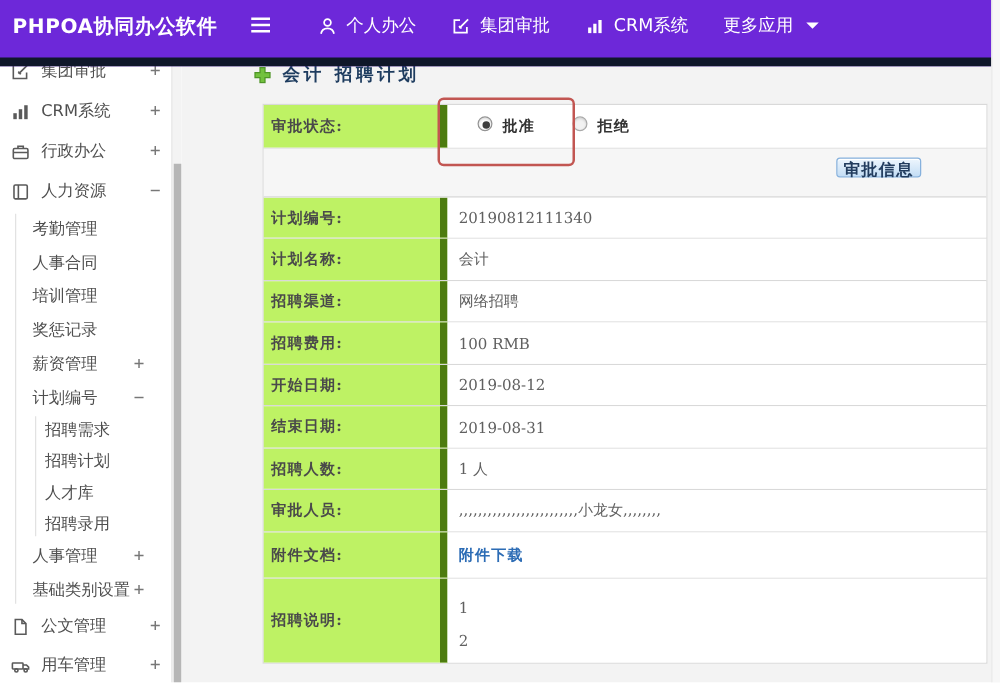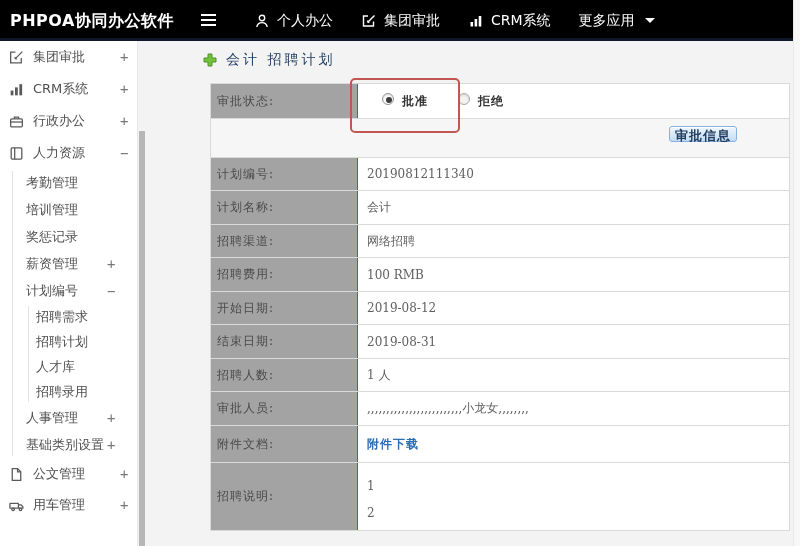--- a/index.html
+++ b/index.html
@@ -1,22 +1,22 @@
 <!DOCTYPE html>
 <html><head>
 <meta charset="utf-8">
 <style>
   * { box-sizing: border-box; margin: 0; padding: 0; }
   html,body { width:800px; height:546px; overflow:hidden; background:#fff;
               font-family:"DejaVu Sans", sans-serif; }
   .stage { position:relative; width:800px; height:546px; overflow:hidden; }
 
   
-  .topbar { position:absolute; left:0; top:0; width:800px; height:41px;
-            background:#000000; border-bottom:3px solid #0f172a; z-index:5; }
+  .topbar { position:absolute; left:0; top:0; width:800px; height:53px;
+            background:#6d28d9; border-bottom:7px solid #0f172a; z-index:5; }
   .logo { position:absolute; left:10px; top:0; height:41px; line-height:41px;
           color:#fff; font-size:16px; font-weight:bold; letter-spacing:.5px; }
   .hamburger { position:absolute; left:201px; top:14px; width:15px; height:13px; cursor:pointer; }
   .hamburger i { display:block; width:15px; height:2px; background:#fff; margin-bottom:3px; }
   .nav { position:absolute; left:240px; top:0; height:41px; display:flex; align-items:center; }
   .nav-item { display:flex; align-items:center; gap:7px; color:#fff; font-size:14px;
               padding:0 14px; height:41px; cursor:pointer; white-space:nowrap; }
   .nav-item svg { display:block; }
   .caret-down { width:0; height:0; border-left:5px solid transparent;
                 border-right:5px solid transparent; border-top:5px solid #fff; margin-left:3px; }
@@ -40,31 +40,31 @@
   .sub2 { position:relative; }
   .sub2::before { content:""; position:absolute; left:28px; top:2px; bottom:2px;
                   width:1px; background:#e2e2e2; }
   .si.l3 { height:25px; padding-left:36px; }
   .si.bottom { height:30px; }
 
   
   .main { position:absolute; left:145px; top:41px; right:0; bottom:0; background:#f3f3f3; }
   .page-title-row { position:absolute; left:58px; top:10px; display:flex; align-items:center; gap:9px; }
   .plus-icon { width:14px; height:14px; display:block; }
-  .page-title { font-size:14px; font-weight:normal; color:#1e3c5f; letter-spacing:3px; }
+  .page-title { font-size:14px; font-weight:bold; color:#1e3c5f; letter-spacing:3px; }
 
   
   .ftable { position:absolute; left:65px; top:42px; width:580px;
             border:1px solid #d9d9d9; background:#fff;
             font-family:"DejaVu Serif", serif; font-size:12px; }
   .frow { display:flex; border-bottom:1px solid #d9d9d9; }
   .frow:last-child { border-bottom:none; }
-  .fl { width:147px; flex:0 0 147px; background:#a3a3a3; border-right:1px solid #4d7c0f;
+  .fl { width:147px; flex:0 0 147px; background:#bef264; border-right:6px solid #4d7c0f;
         display:flex; align-items:center; padding-left:6px;
-        font-weight:normal; color:#4a4a4a; letter-spacing:1px; }
+        font-weight:bold; color:#4a4a4a; letter-spacing:1px; }
   .fv { flex:1; background:#fff; display:flex; align-items:center; padding-left:9px;
         color:#606060; overflow:hidden; white-space:nowrap; }
 
   .h35{height:35px} .h39{height:39px} .h33{height:33px} .h34{height:34px} .h37{height:37px} .h67{height:67px}
 
   
   .radio-group { display:flex; gap:8px; padding-left:15px; }
   .radio { width:12px; height:12px; border-radius:50%; background:#fdfdfd;
            border:1px solid #949494; position:relative; cursor:pointer; flex:0 0 auto;
            box-shadow:inset 0 1px 2px rgba(0,0,0,.15); }
@@ -190,20 +190,23 @@
         </span>
         <span>人力资源</span>
         <span class="exp">−</span>
       </div>
 
       <div class="sub1">
         <div class="si l2">
           <span>考勤管理</span>
         </div>
         <div class="si l2">
+          <span>人事合同</span>
+        </div>
+        <div class="si l2">
           <span>培训管理</span>
         </div>
         <div class="si l2">
           <span>奖惩记录</span>
         </div>
         <div class="si l2">
           <span>薪资管理</span>
           <span class="exp">+</span>
         </div>
         <div class="si l2">

